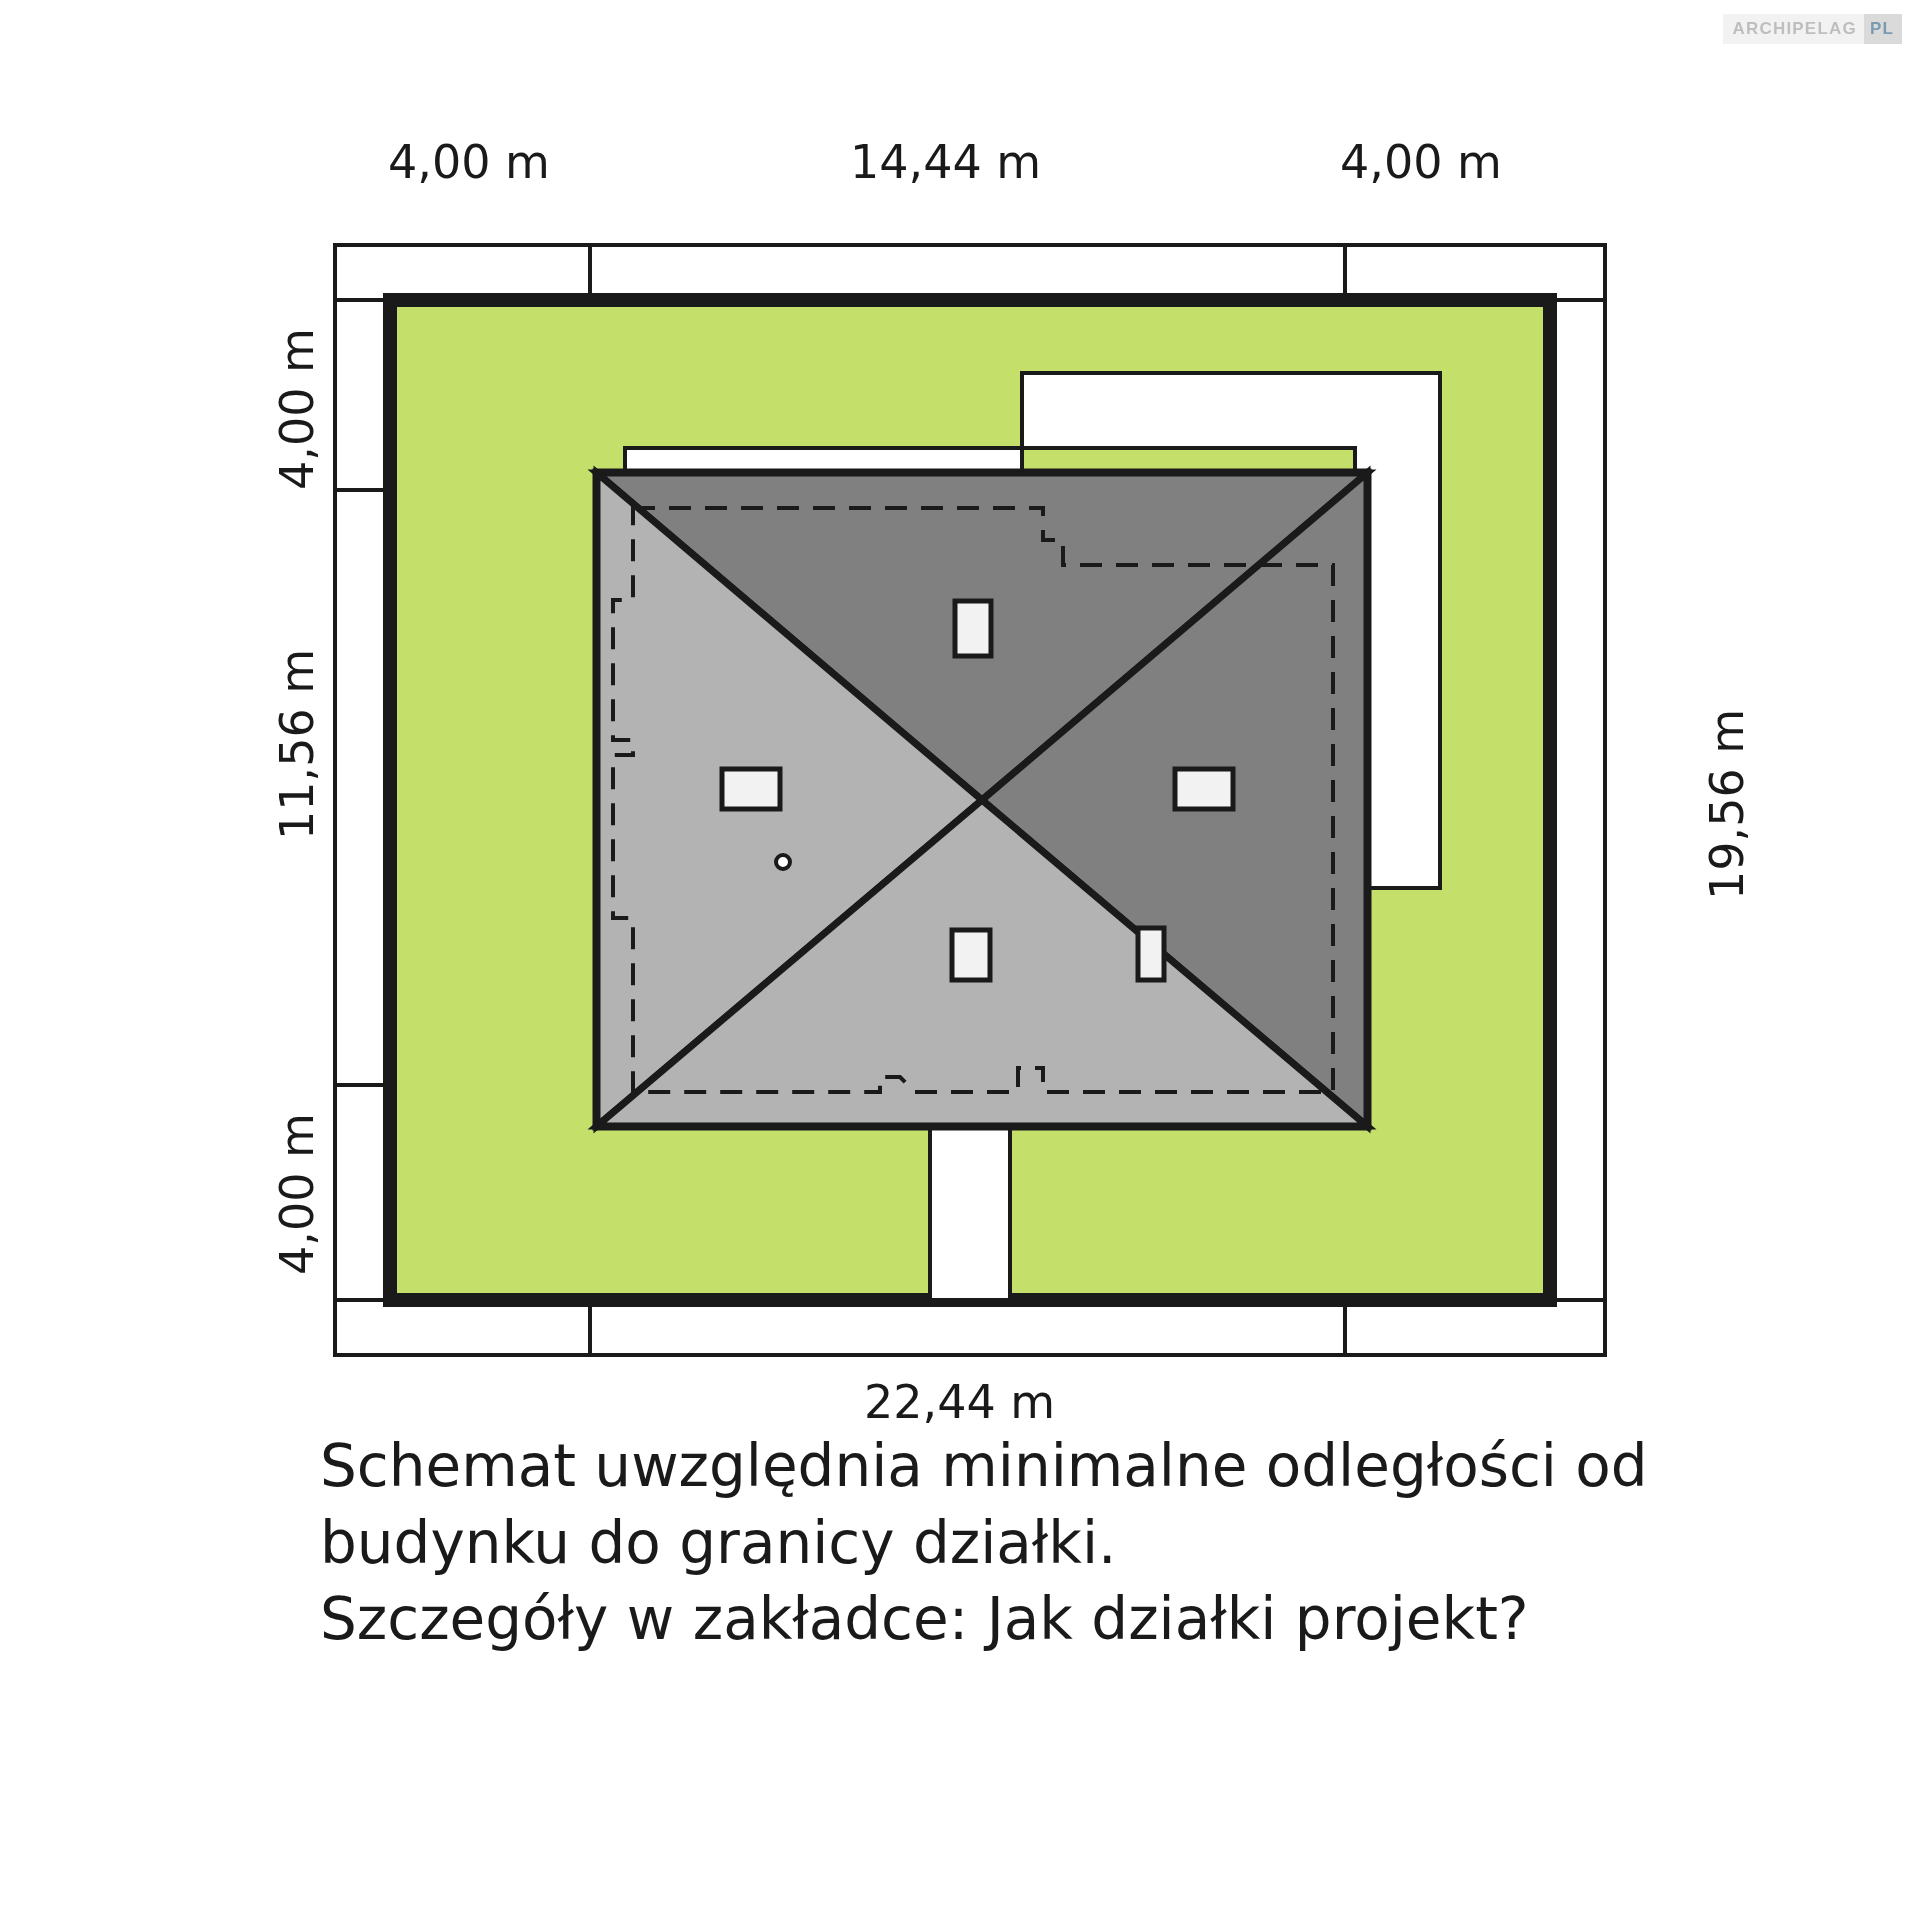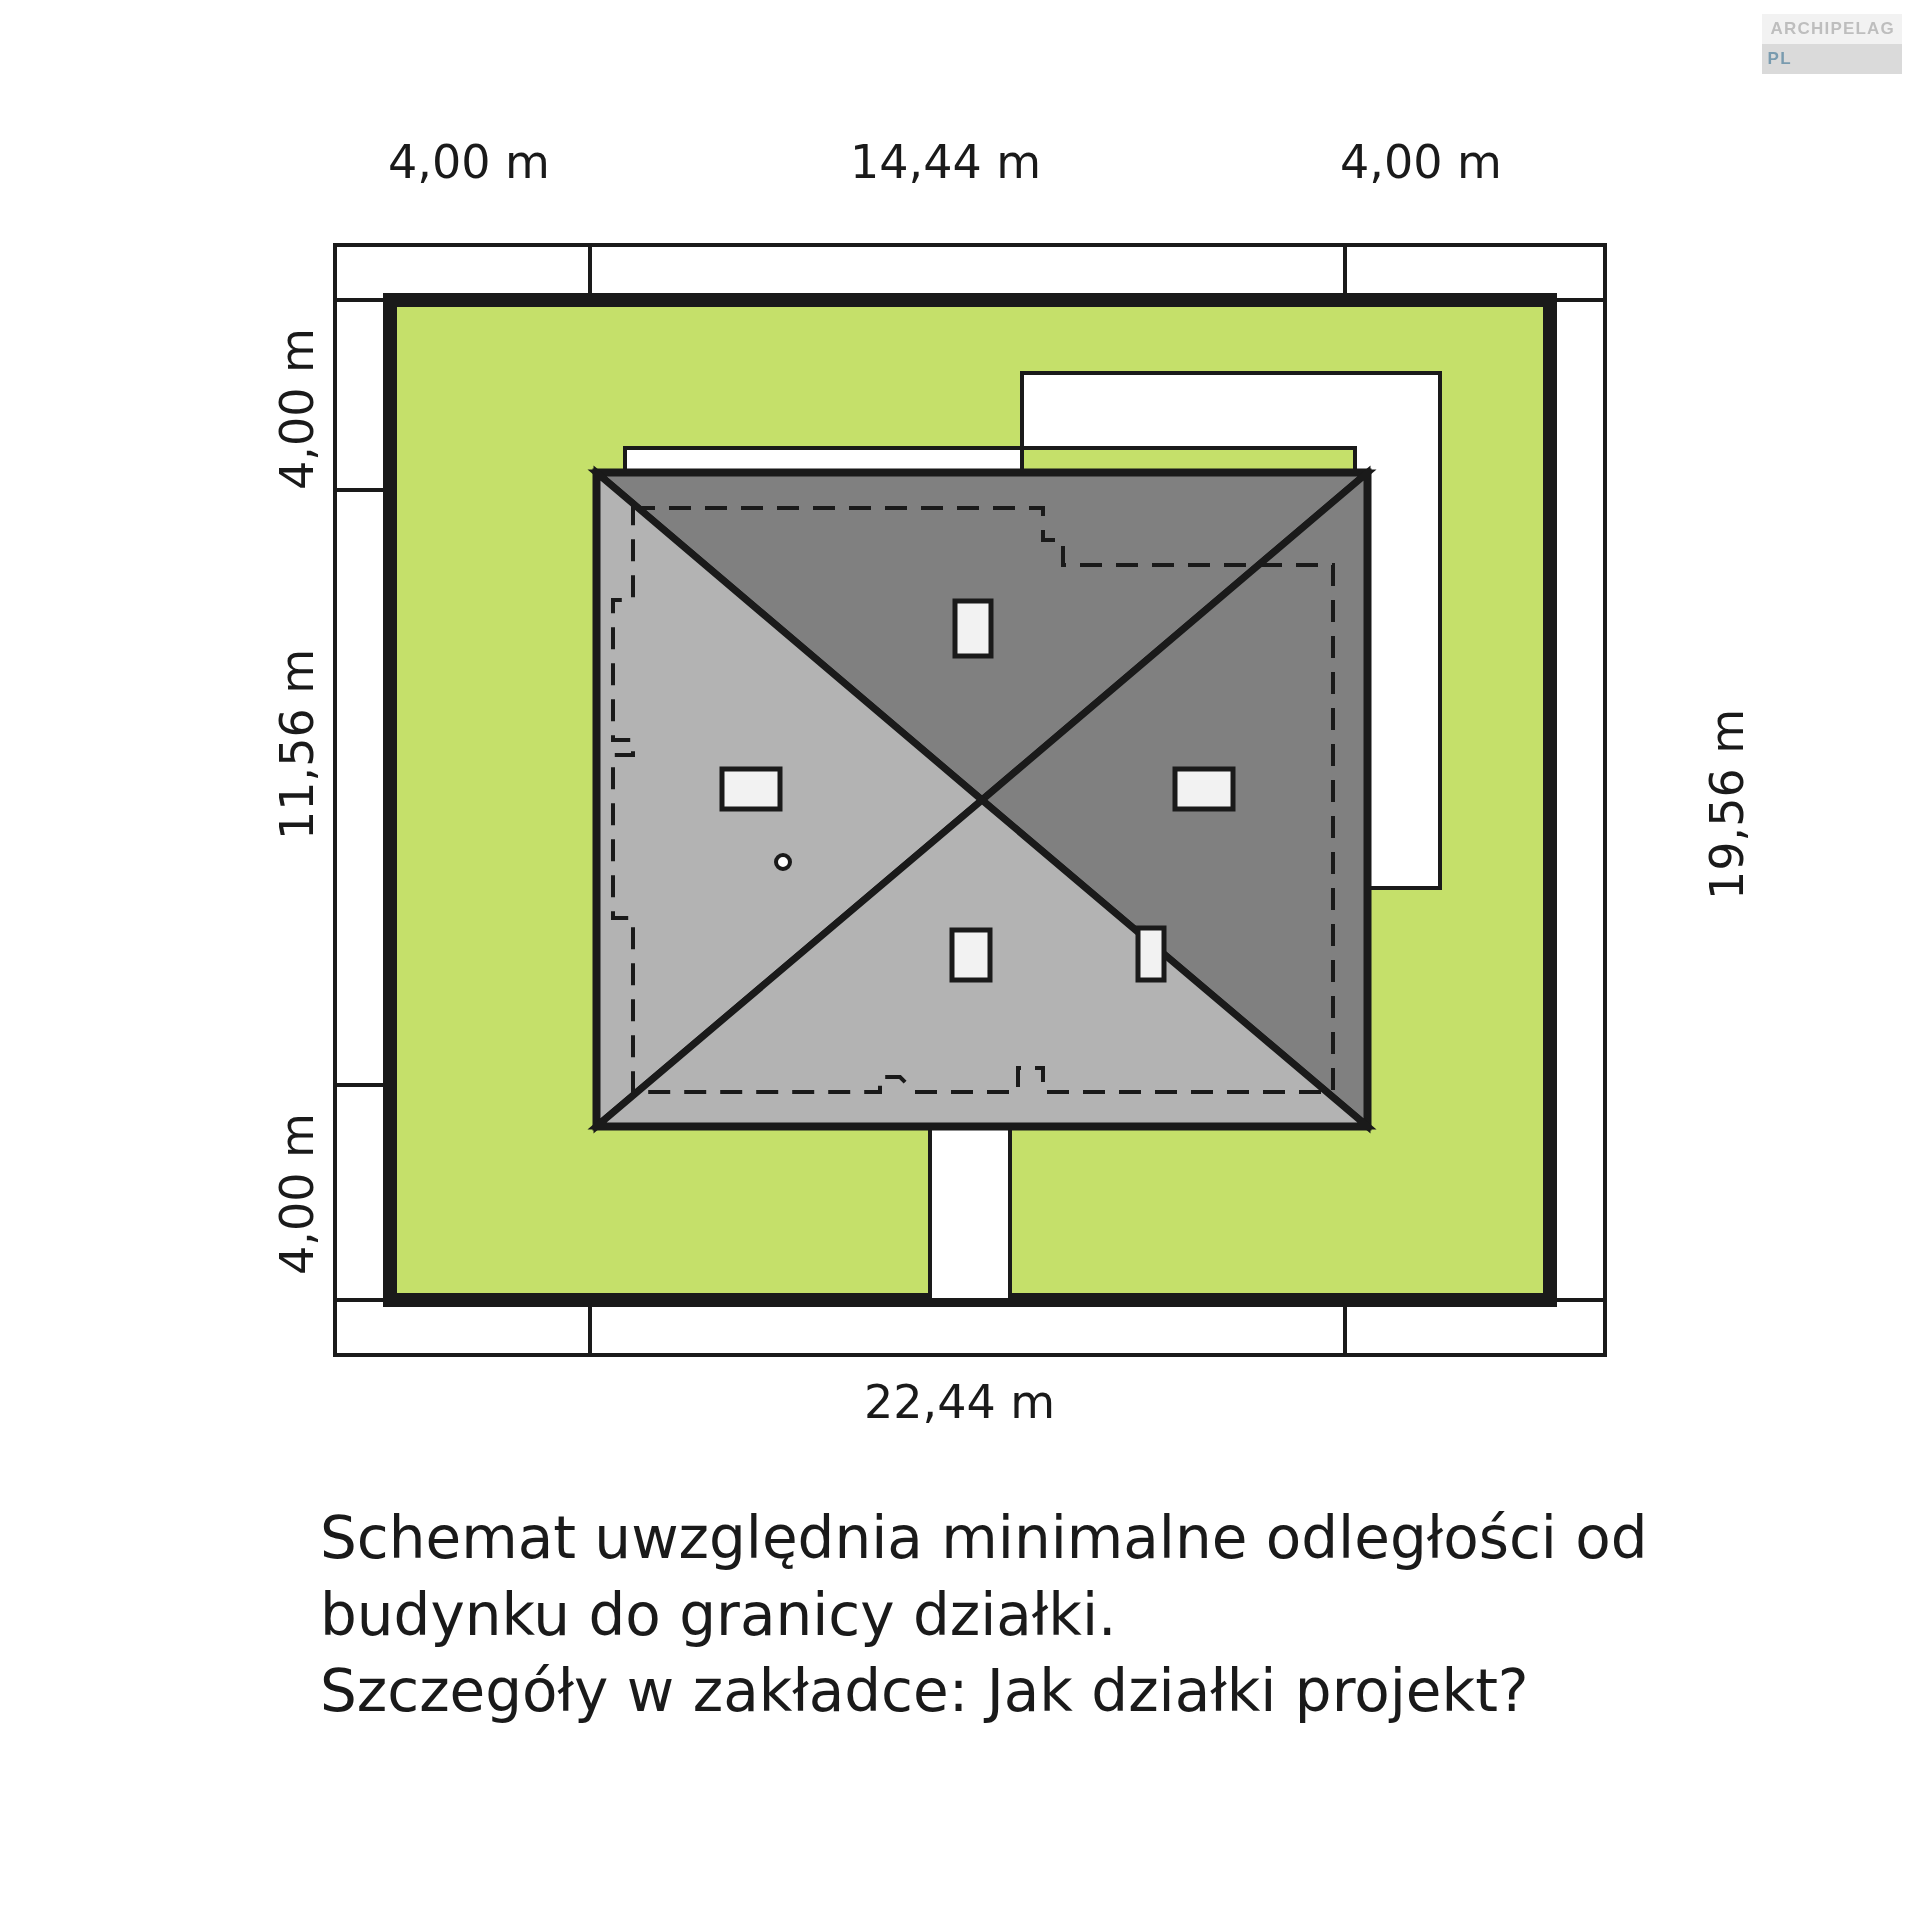--- a/index.html
+++ b/index.html
@@ -21,21 +21,20 @@
     position: absolute;
     top: 14px;
     right: 18px;
     display: flex;
     align-items: stretch;
     font-family: "Liberation Sans", sans-serif;
     font-size: 17px;
     letter-spacing: 1.2px;
     font-weight: bold;
     opacity: 0.55;
-    flex-direction: column;
   }
   #watermark .wm-a {
     background: #e9e9e9;
     color: #8a8a8a;
     padding: 5px 7px 5px 9px;
   }
   #watermark .wm-b {
     background: #bdbdbd;
     color: #0c4a6e;
     padding: 5px 8px 5px 6px;
@@ -71,21 +70,21 @@
 
   #dim-left-top    { left: 270px; top: 490px; }
   #dim-left-mid    { left: 270px; top: 840px; }
   #dim-left-bottom { left: 270px; top: 1275px; }
   #dim-right       { left: 1700px; top: 900px; }
 
   
   #caption {
     position: absolute;
     left: 320px;
-    top: 1500px;
+    top: 1428px;
     width: 1340px;
     font-size: 58px;
     line-height: 1.32;
     color: #1a1a1a;
     font-family: "DejaVu Sans", "Liberation Sans", sans-serif;
   }
   #caption .cap-line { display: block; }
 </style>
 </head>
 <body>

